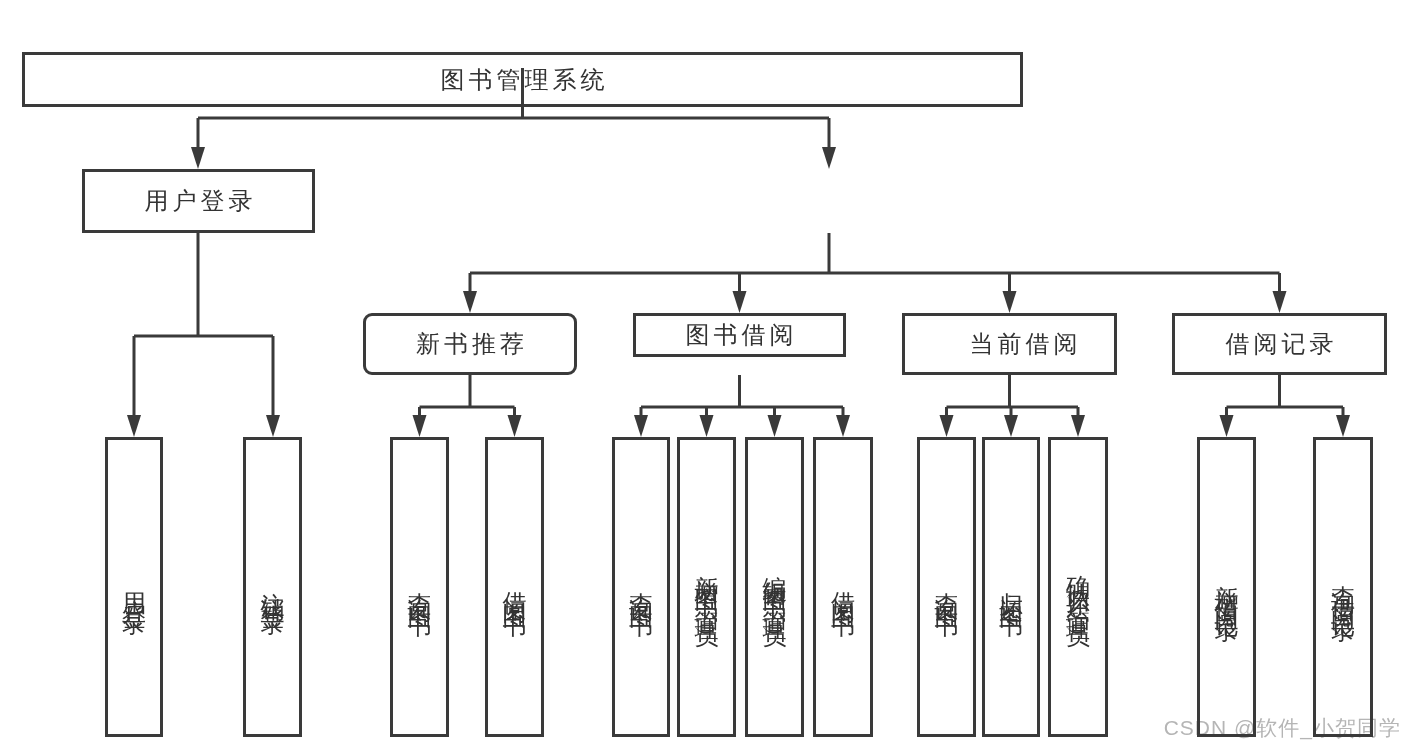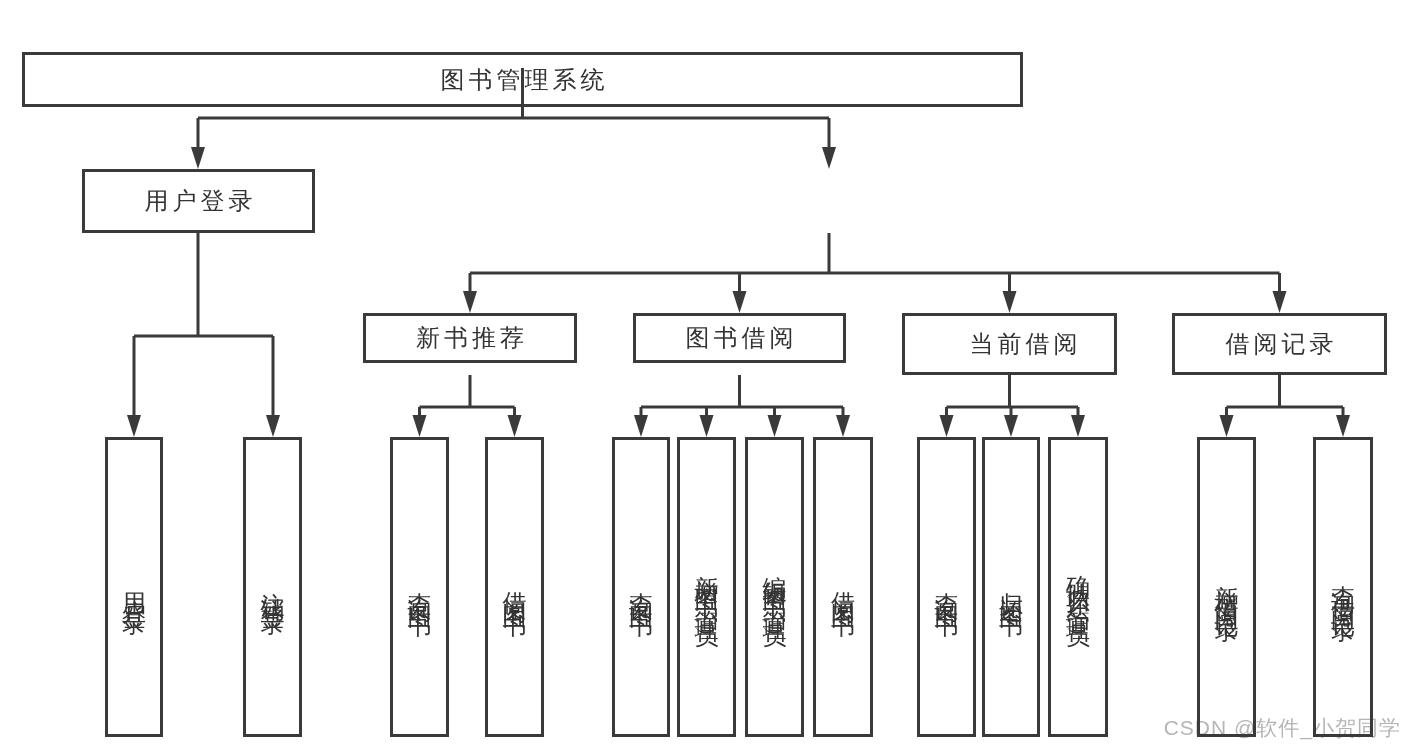--- a/index.html
+++ b/index.html
@@ -112,24 +112,24 @@
   <div id="watermark">CSDN @软件_小贺同学</div>
 
   <div class="node" style="left:22px; top:13px; width:1001px; height:55px;margin-top:39px;">
     <span class="h-label">图书管理系统</span>
   </div>
 
   <div class="node" style="left:82px; top:169px; width:233px; height:64px;">
     <span class="h-label">用户登录</span>
   </div>
 
-  <div class="node" style="left:363px; top:313px; width:214px; height:50px;">
+  <div class="node" style="left:363px; top:313px; width:214px; height:62px;border-radius:9px;">
     <span class="h-label">新书推荐</span>
   </div>
-  <div class="node" style="left:633px; top:313px; width:213px; height:50px;">
+  <div class="node" style="left:633px; top:313px; width:213px; height:44px;">
     <span class="h-label">图书借阅</span>
   </div>
   <div class="node" style="left:902px; top:313px; width:215px; height:62px;padding-left:28px;">
     <span class="h-label">当前借阅</span>
   </div>
   <div class="node" style="left:1172px; top:313px; width:215px; height:62px;">
     <span class="h-label">借阅记录</span>
   </div>
 
   <div class="node leaf" style="left:105px; top:437px; width:58px; height:300px;">

